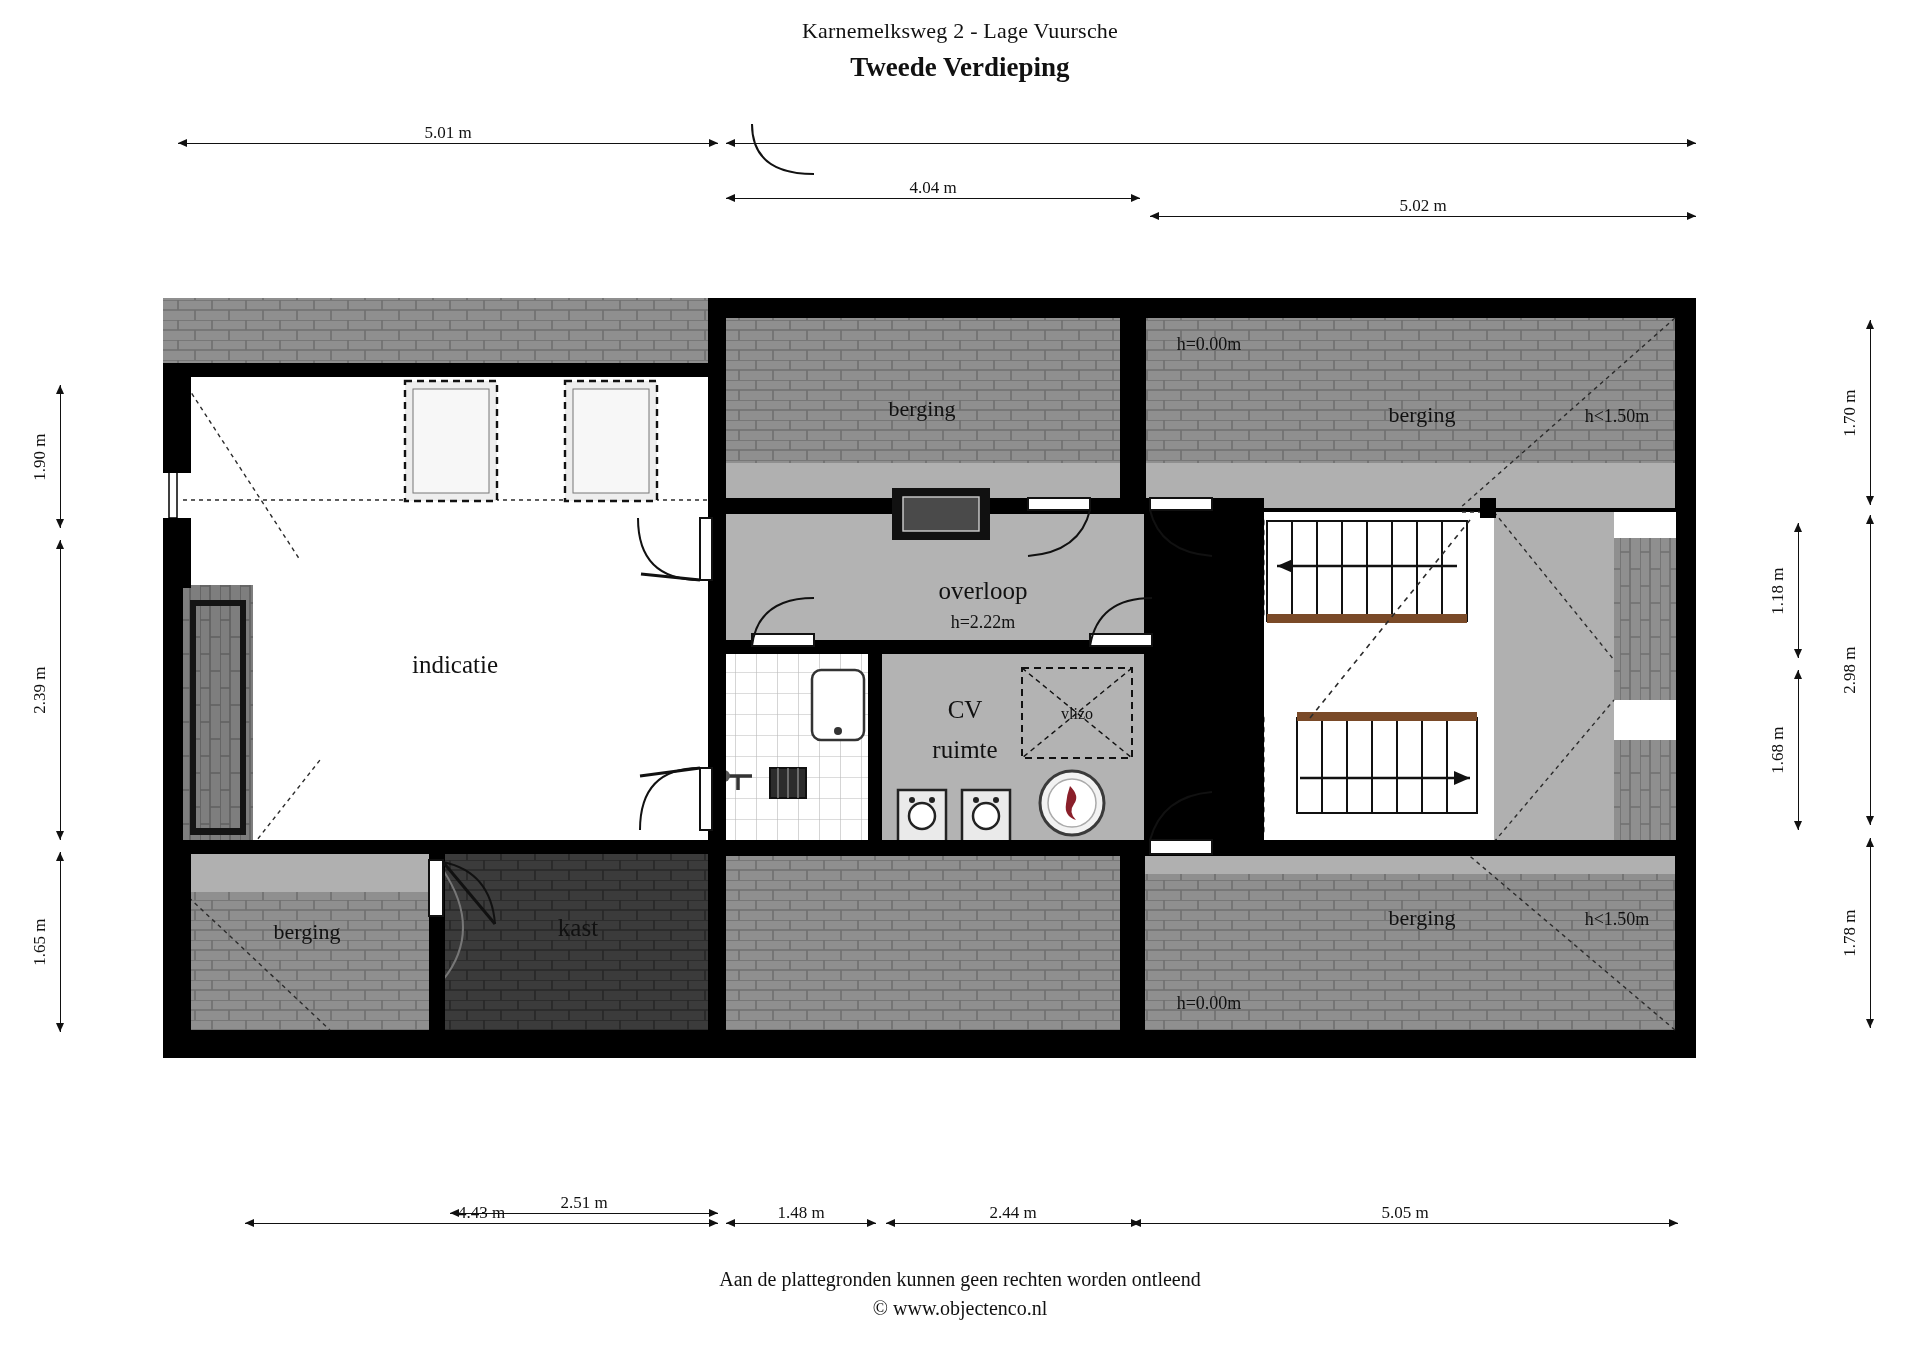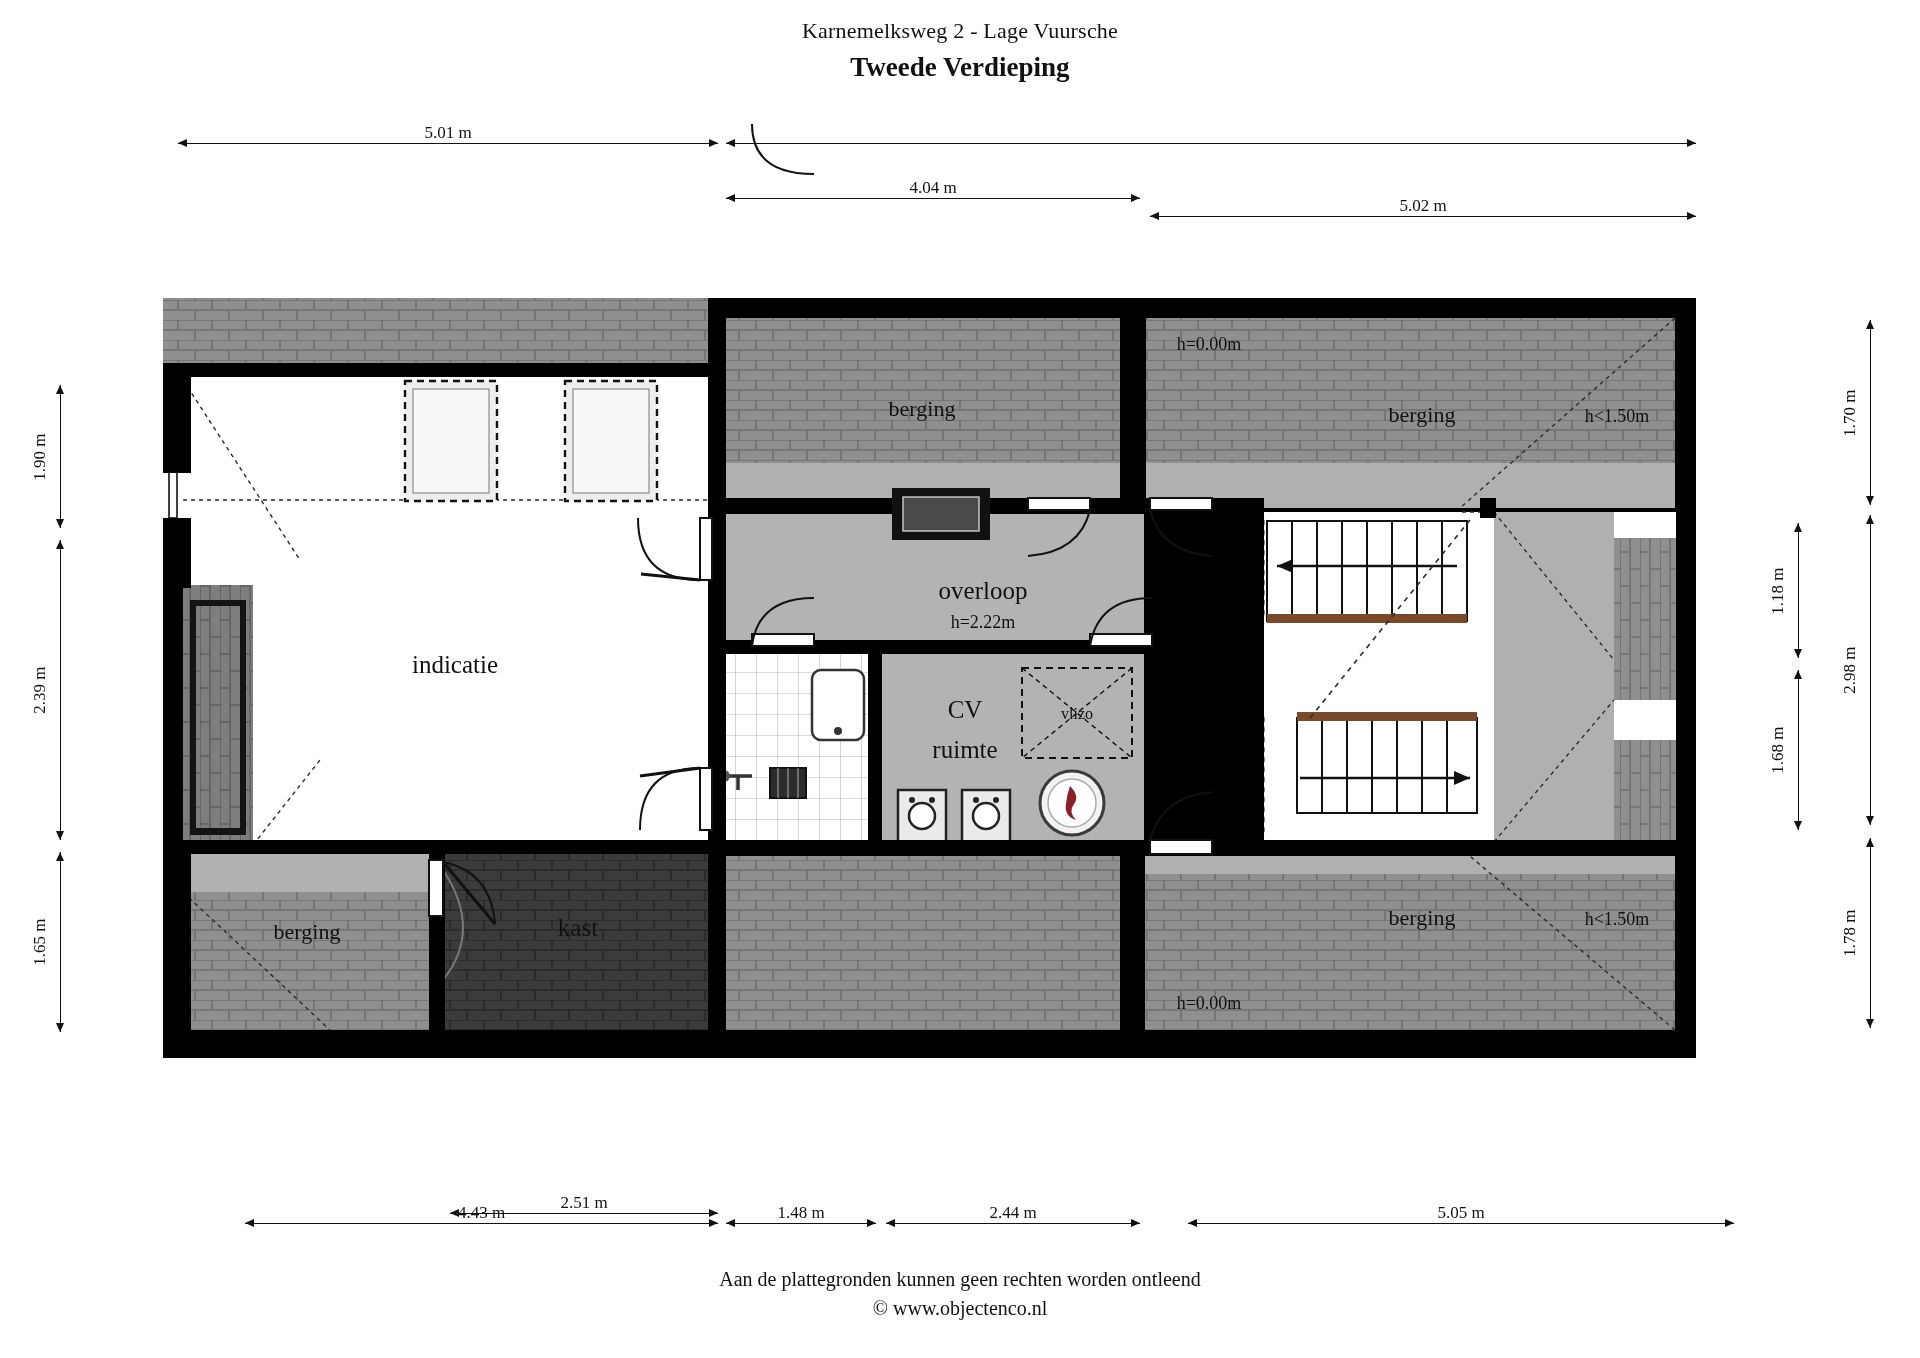--- a/index.html
+++ b/index.html
@@ -223,21 +223,21 @@
   <div class="bar"></div>
 </div>
 <div class="dim h" style="left:726px; top:1203px; width:150px;">
   <div class="lbl">1.48 m</div>
   <div class="bar"></div>
 </div>
 <div class="dim h" style="left:886px; top:1203px; width:254px;">
   <div class="lbl">2.44 m</div>
   <div class="bar"></div>
 </div>
-<div class="dim h" style="left:1188px; top:1203px; width:546px;">
+<div class="dim h" style="left:1132px; top:1203px; width:546px;">
   <div class="lbl">5.05 m</div>
   <div class="bar"></div>
 </div>
 
 <svg id="plan" width="1920" height="1358" viewBox="0 0 1920 1358">
   <defs>
 
     <pattern id="tileDark" width="34" height="20" patternUnits="userSpaceOnUse">
       <rect width="34" height="20" fill="#8f8f8f"></rect>
       <path d="M0 0 H34 M0 10 H34" stroke="#6f6f6f" stroke-width="1.6"></path>

